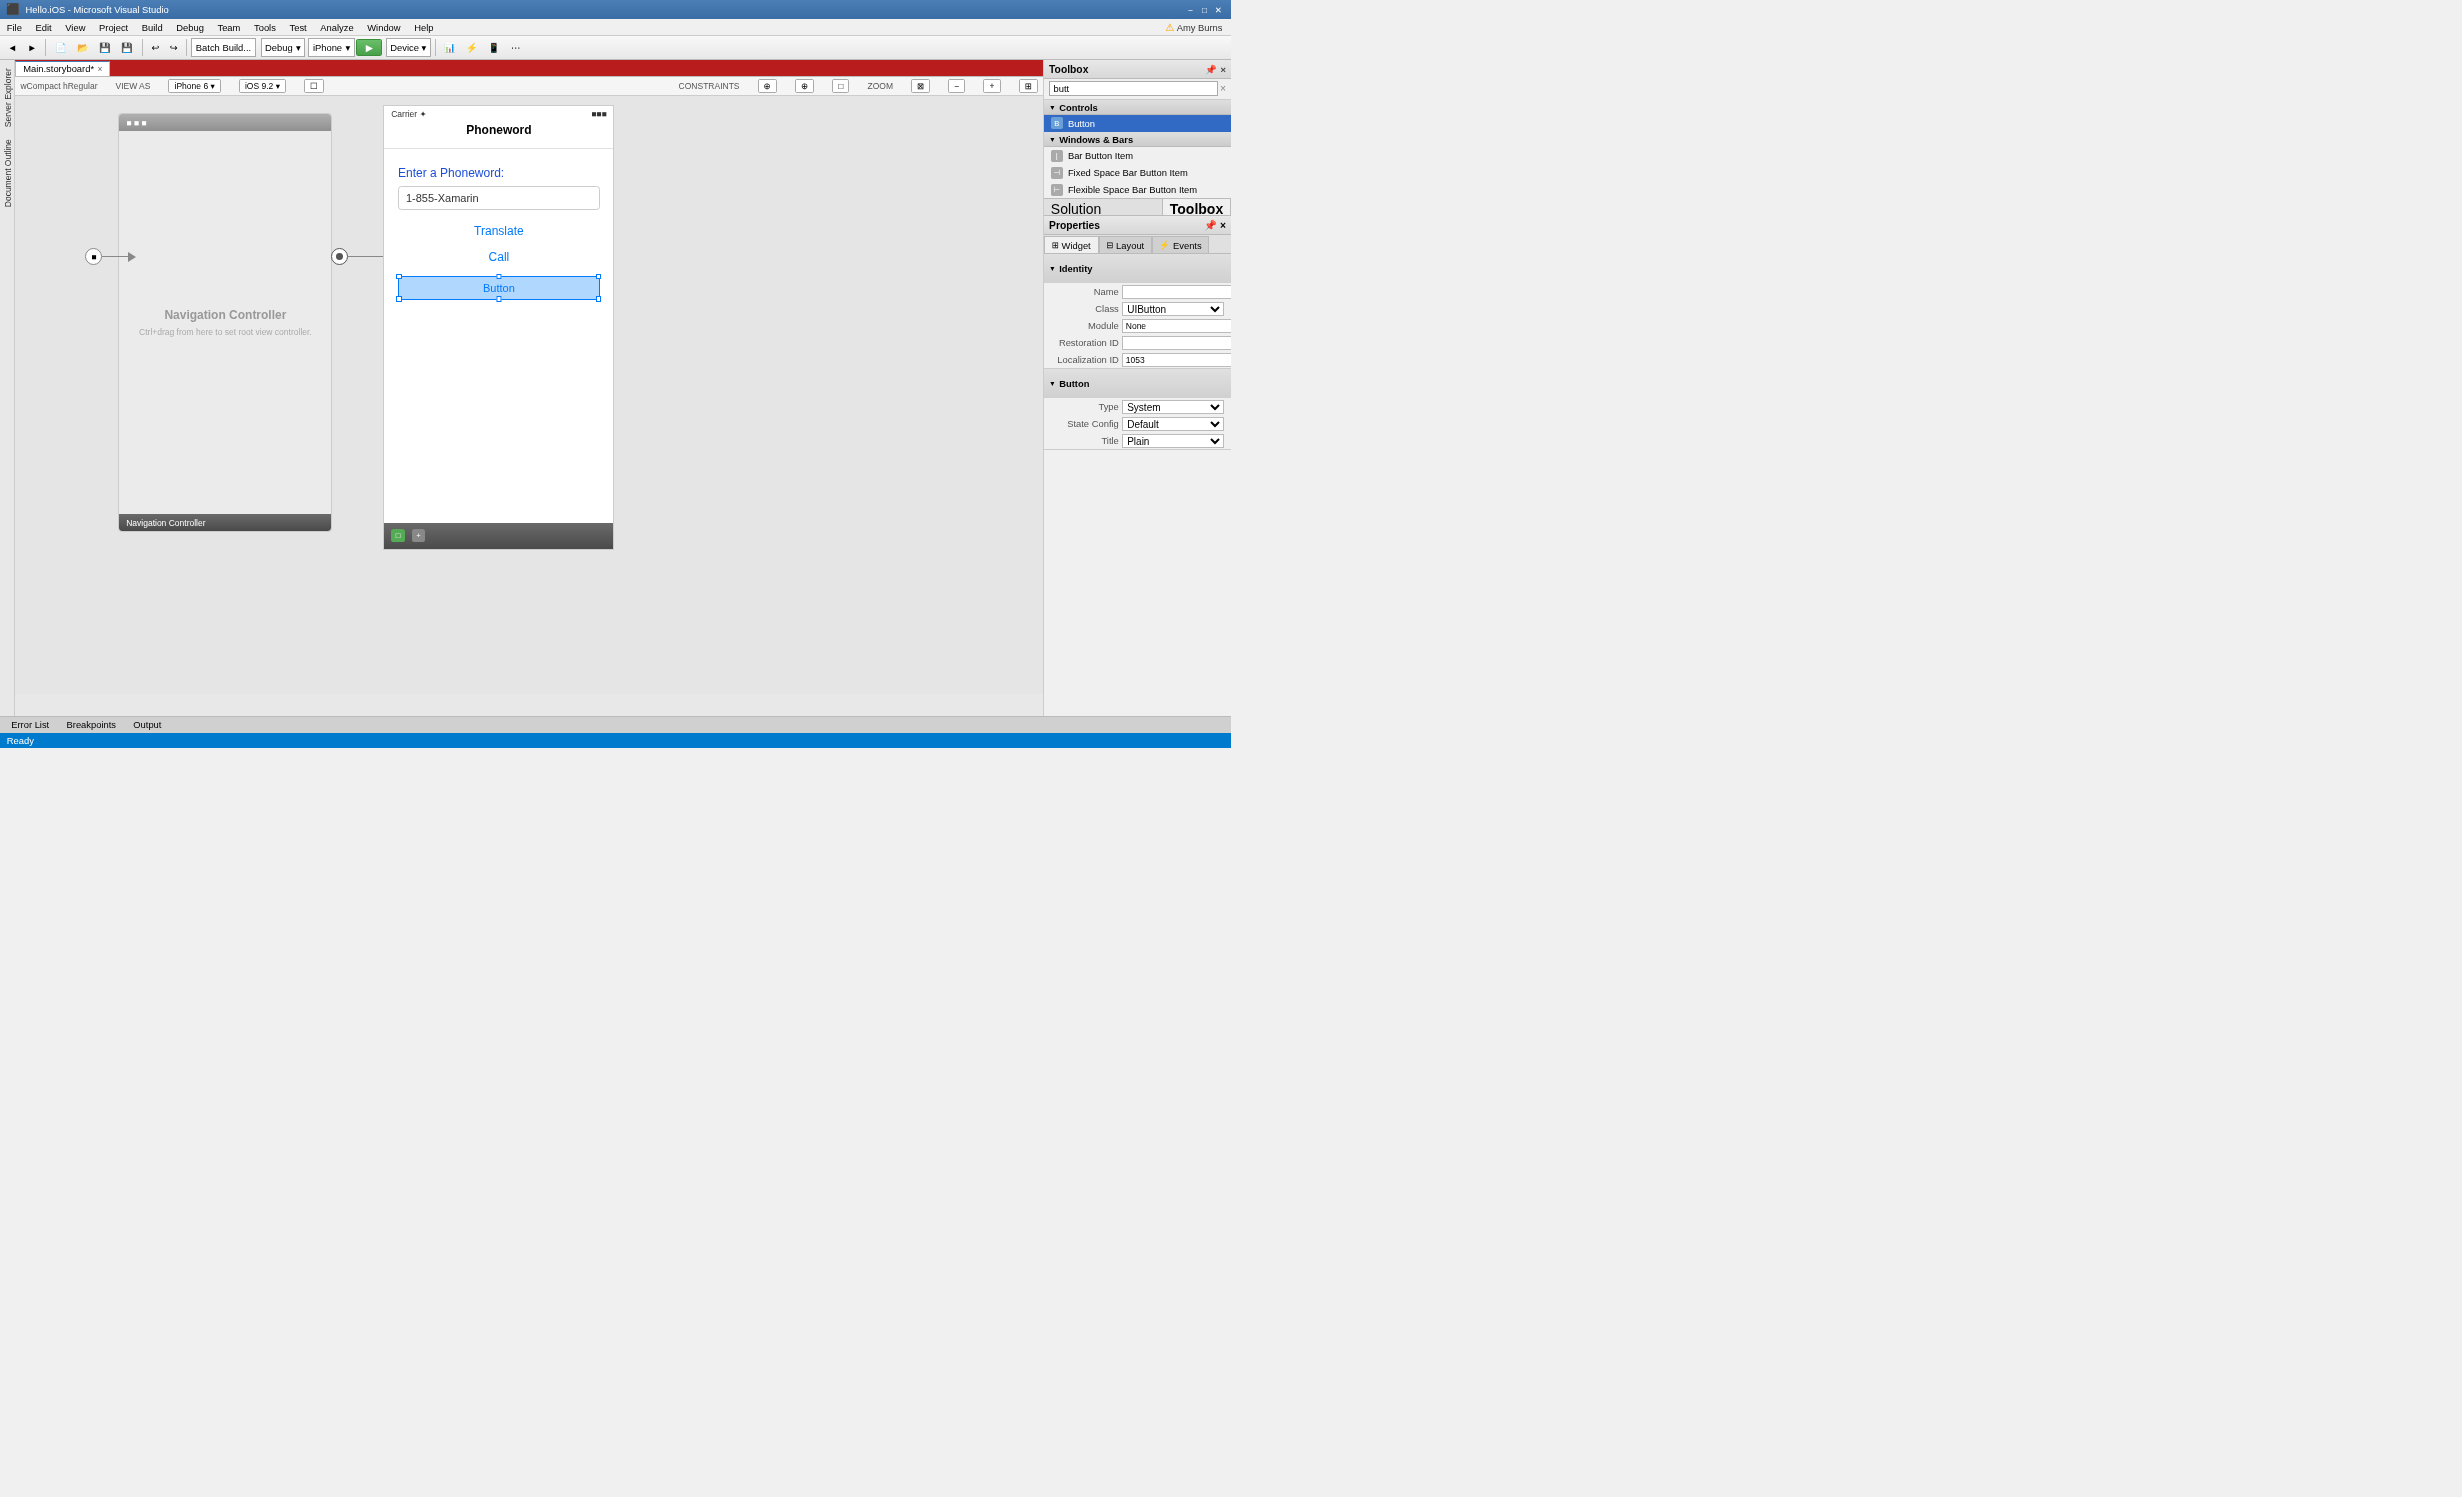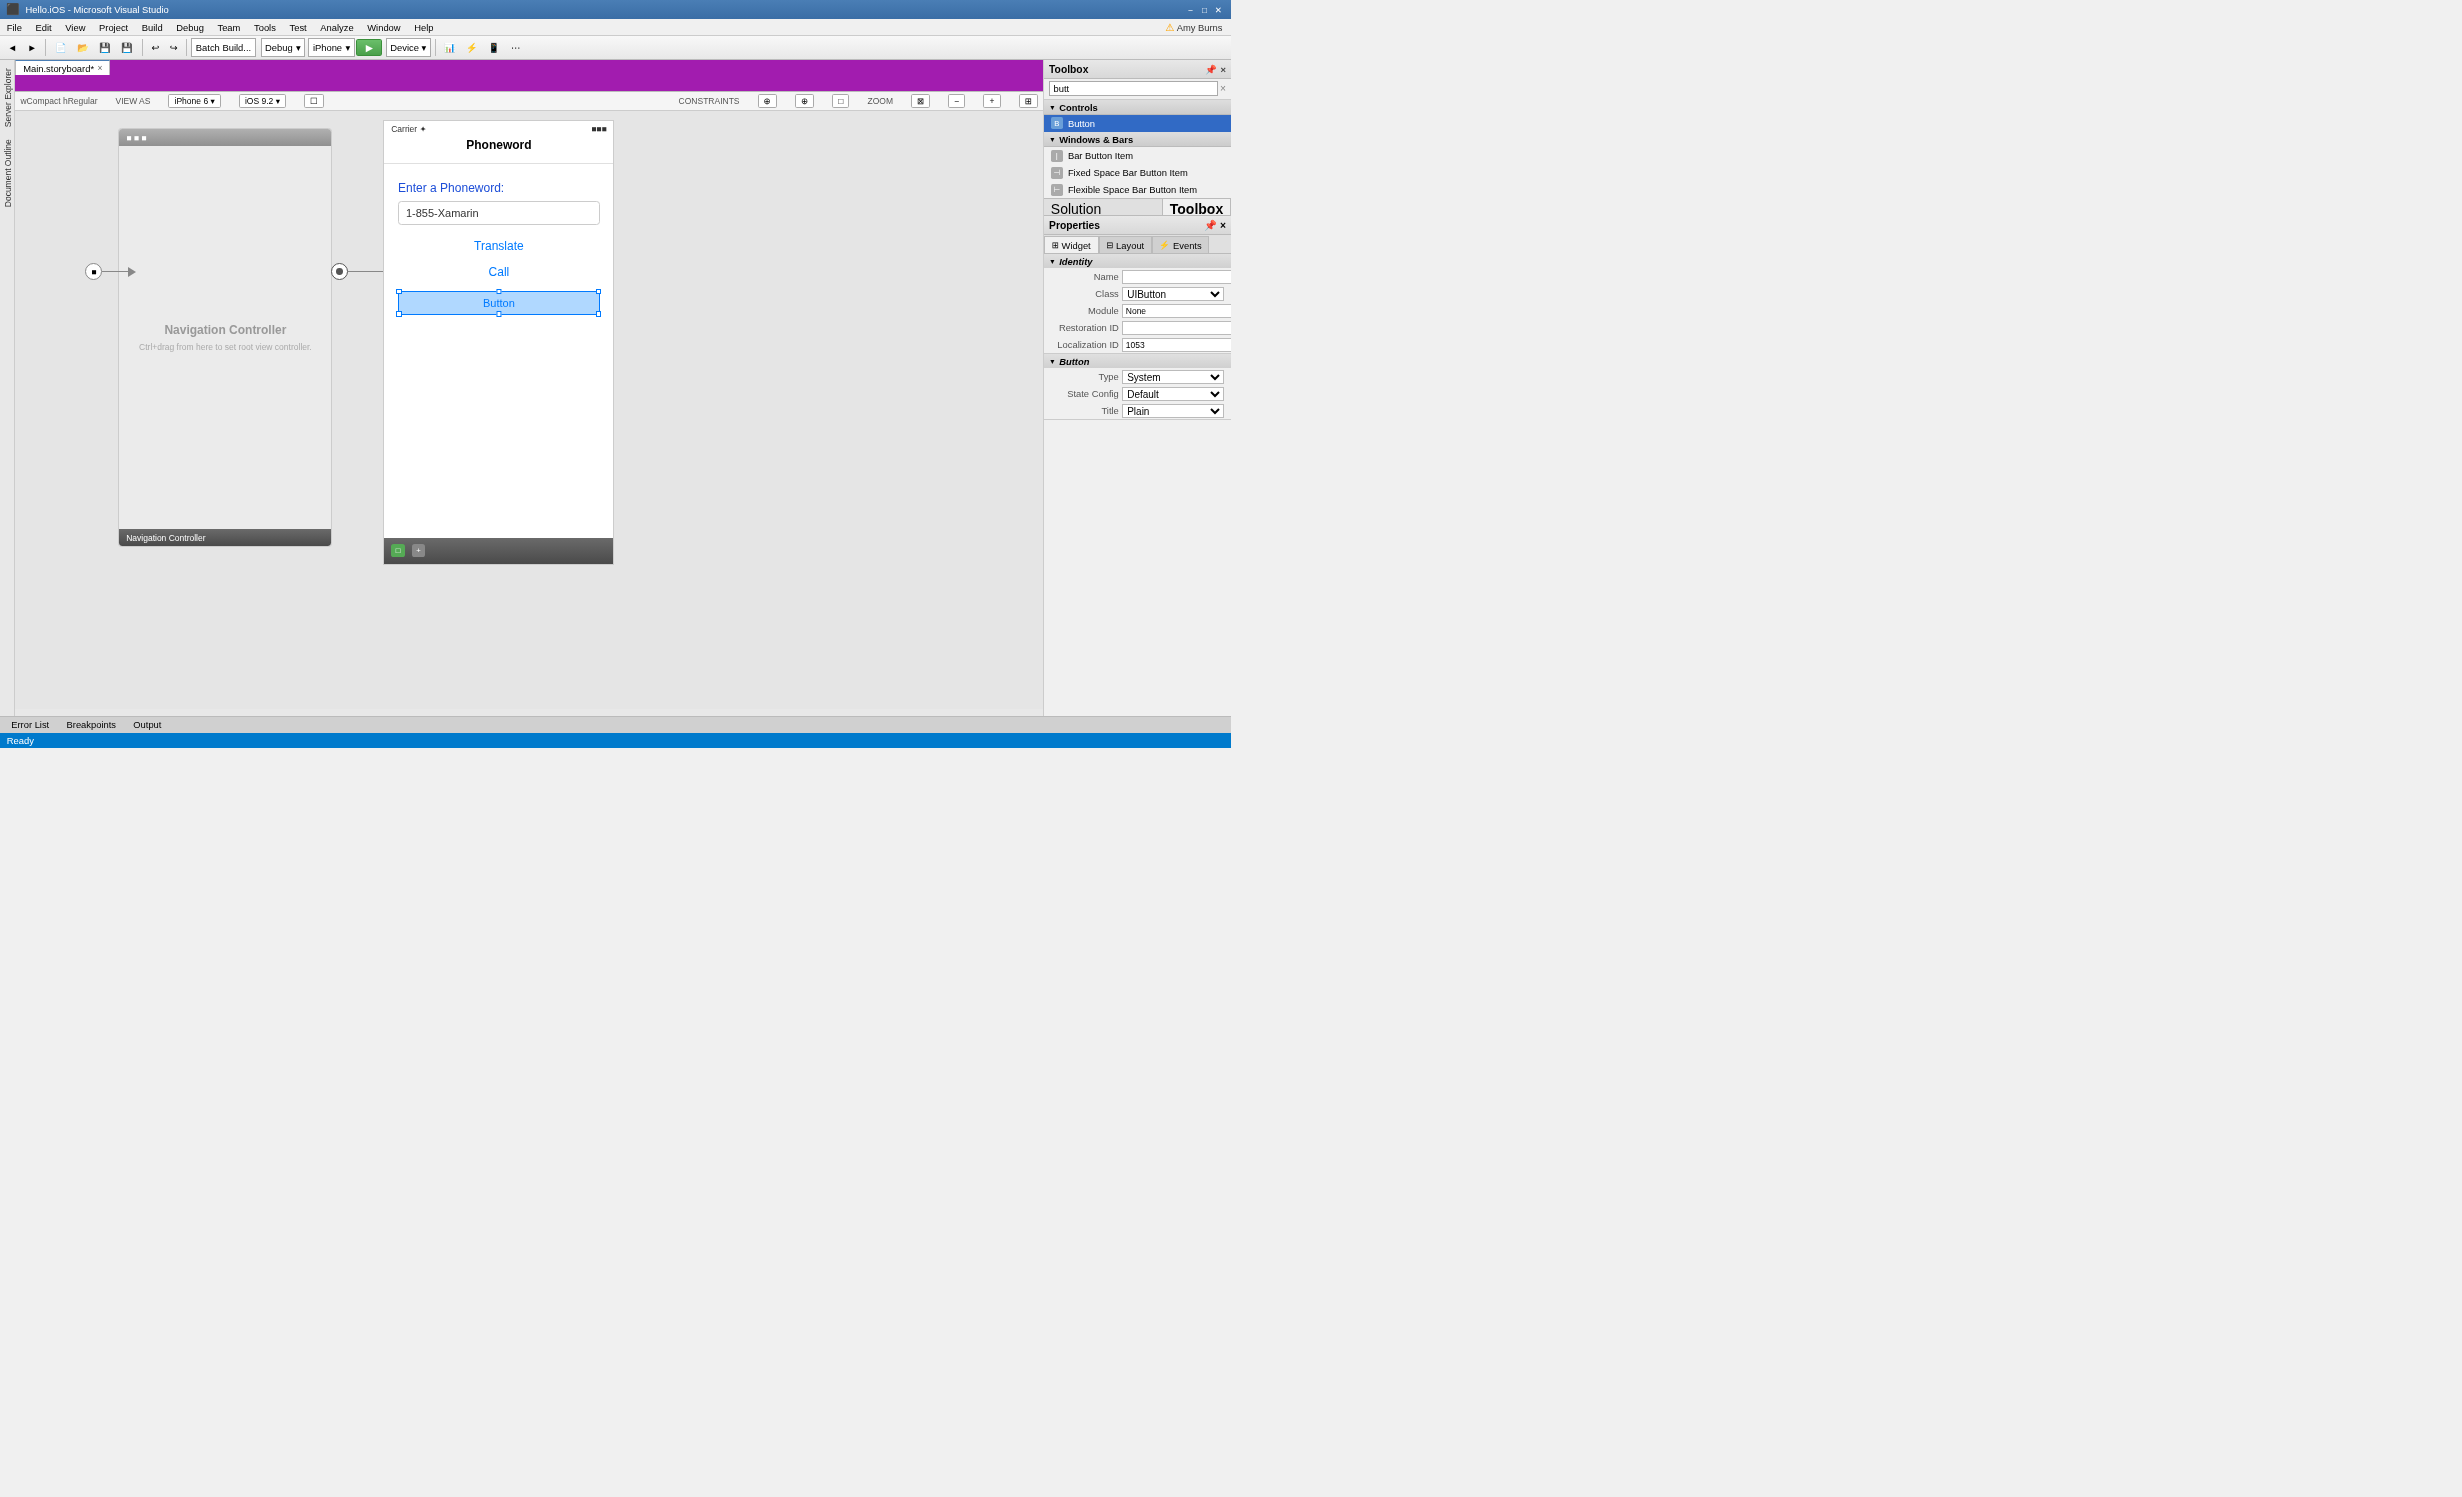--- a/index.html
+++ b/index.html
@@ -104,24 +104,24 @@
     
     #canvas-area {
       flex: 1;
       background: #e8e8e8;
       overflow: auto;
       position: relative;
     }
 
     
     #doc-tabs {
-      height: 32px;
-      background: #a21caf;
-      display: flex;
-      align-items: flex-start;
+      height: 17px;
+      background: #b91c1c;
+      display: flex;
+      align-items: flex-end;
       border-bottom: 0.9px solid #bbb;
     }
     .doc-tab {
       height: 15.4px;
       padding: 0 6.8px;
       border: 0.9px solid #bbb;
       border-bottom: none;
       background: #f0f0f0;
       font-size: 9.4px;
       cursor: pointer;
@@ -424,29 +424,28 @@
       font-size: 9.4px;
       cursor: pointer;
       display: flex;
       align-items: center;
     }
     .prop-tab.active { background: #f0f0f0; }
     .prop-section {
       border-bottom: 0.9px solid #ccc;
     }
     .prop-section-header {
-      height: 14px;
+      height: 29px;
       background: linear-gradient(to bottom, #e0e0e0, #d0d0d0);
       display: flex;
       align-items: center;
       padding: 0 5.1px;
       font-size: 9.4px;
       font-weight: bold;
       cursor: pointer;
-      font-style: italic;
     }
     .prop-section-header .tri { margin-right: 3.4px; font-size: 6.8px; }
     .prop-row {
       height: 17px;
       display: flex;
       align-items: center;
       padding: 0 6.8px;
       gap: 3.4px;
       font-size: 9.4px;
     }

